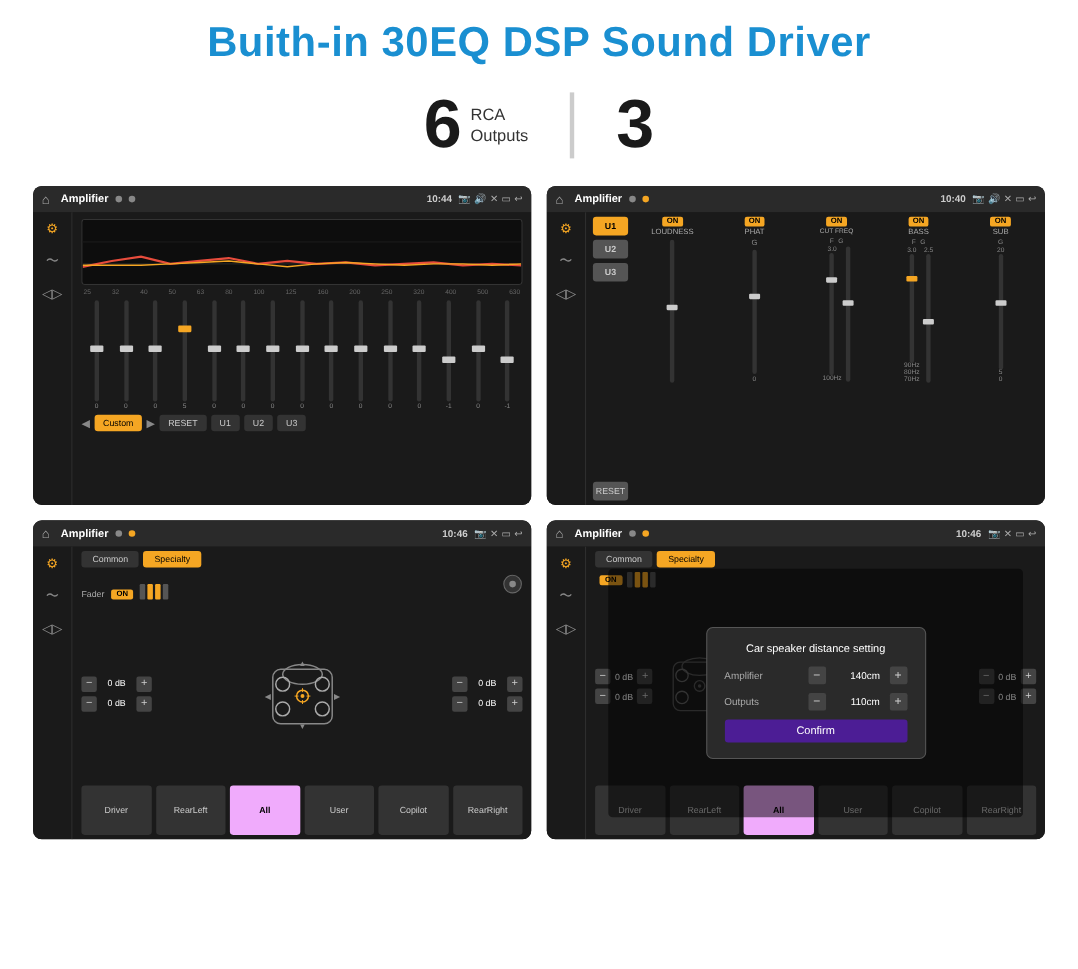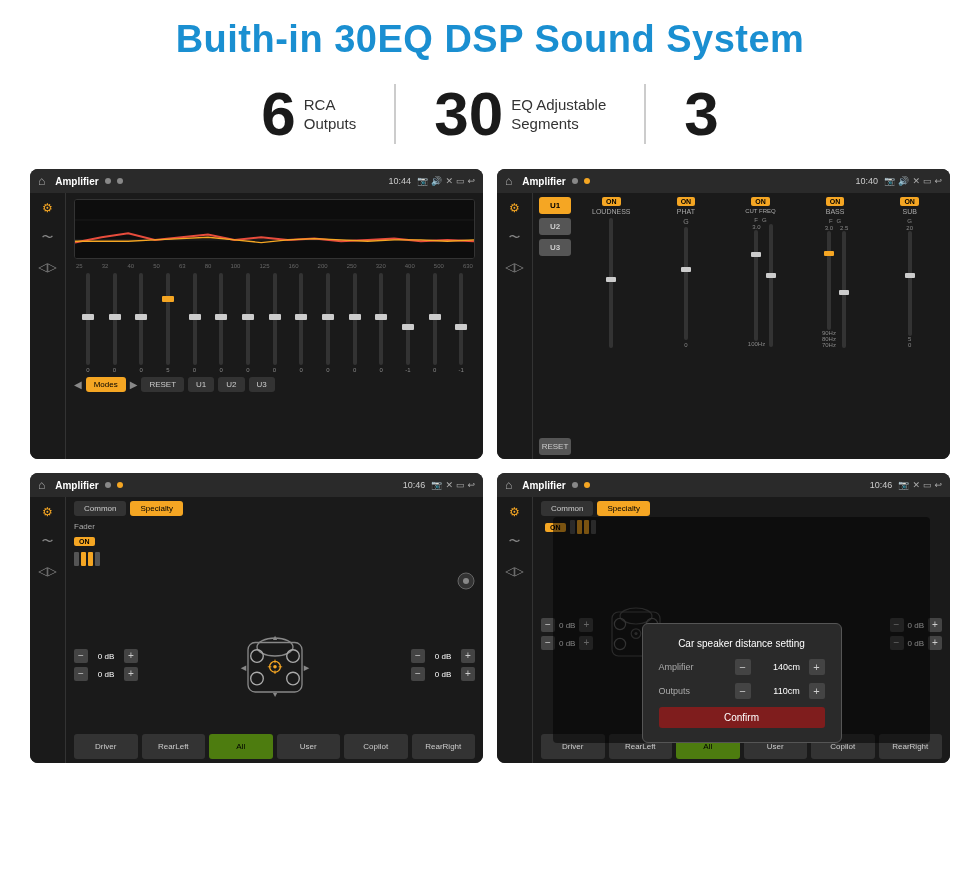--- a/index.html
+++ b/index.html
@@ -99,20 +99,21 @@
     .topbar-dots {
       width: 6px; height: 6px;
       background: #888;
       border-radius: 50%;
       display: inline-block;
     }
     .topbar-time {
       margin-left: auto;
       font-size: 9px;
       color: #ccc;
+      font-weight: bold;
     }
     .topbar-icons {
       display: flex;
       gap: 3px;
       align-items: center;
     }
     .topbar-icon {
       color: #aaa;
       font-size: 9px;
     }
@@ -334,24 +335,23 @@
       padding: 3px 10px;
       font-size: 8px;
       cursor: pointer;
     }
     .spec-tab.active {
       background: #f5a623;
       color: #000;
     }
     .spec-fader-row {
       display: flex;
-      align-items: flex-start;
+      align-items: flex-end;
       gap: 6px;
       margin-bottom: 6px;
-      flex-direction: column;
     }
     .spec-fader-label {
       color: #aaa;
       font-size: 8px;
     }
     .spec-fader-toggle {
       background: #f5a623;
       color: #000;
       font-size: 7px;
       font-weight: bold;
@@ -425,47 +425,48 @@
       display: flex;
       justify-content: space-between;
       margin-top: 4px;
       gap: 4px;
     }
     .spec-bottom-btn {
       background: #333;
       color: #ccc;
       border: none;
       border-radius: 3px;
-      padding: 8px 8px;
+      padding: 18px 8px;
       font-size: 8px;
       cursor: pointer;
       flex: 1;
     }
     .spec-bottom-btn.active {
-      background: #4d7c0f;
+      background: #f0abfc;
       color: #000;
+      font-weight: bold;
     }
 
     
     .dialog-screen {
       flex: 1;
       padding: 4px 8px;
       background: #1a1a1a;
       display: flex;
       flex-direction: column;
       position: relative;
     }
     .dialog-overlay {
       position: absolute;
       top: 20px; left: 20px; right: 20px; bottom: 20px;
       background: rgba(0,0,0,0.5);
       border-radius: 4px;
       z-index: 10;
       display: flex;
-      align-items: flex-end;
+      align-items: center;
       justify-content: center;
     }
     .dialog-box {
       background: #2a2a2a;
       border: 1px solid #555;
       border-radius: 6px;
       padding: 14px 16px;
       width: 200px;
     }
     .dialog-title {
@@ -505,21 +506,21 @@
     .dialog-val {
       font-size: 9px;
       color: #fff;
       min-width: 36px;
       text-align: center;
       margin-left: 14px;
     }
     .dialog-confirm-btn {
       display: block;
       width: 100%;
-      background: #7f1d1d;
+      background: #4c1d95;
       color: #fff;
       border: none;
       border-radius: 3px;
       padding: 5px 0;
       font-size: 10px;
       text-align: center;
       cursor: pointer;
       margin-top: 4px;
     }
 
@@ -533,32 +534,28 @@
       display: flex;
       gap: 4px;
       margin-bottom: 4px;
     }
   </style>
 </head>
 <body>
 
 <div class="page-wrapper">
 
-  <div class="main-title">Buith-in 30EQ DSP Sound System</div>
+  <div class="main-title">Buith-in 30EQ DSP Sound Driver</div>
 
   <div class="stats-row">
     <div class="stat-item">
       <span class="stat-number">6</span>
       <span class="stat-label">RCA<br>Outputs</span>
     </div>
     <div class="stat-divider"></div>
-    <div class="stat-item">
-      <span class="stat-number">30</span>
-      <span class="stat-label">EQ Adjustable<br>Segments</span>
-    </div>
     <div class="stat-divider"></div>
     <div class="stat-item">
       <span class="stat-number">3</span>
     </div>
   </div>
 
   <div class="screens-grid">
 
     <div class="screen-card">
       <div class="screen-topbar">
@@ -700,21 +697,21 @@
             </div>
             <div class="eq-slider-col">
               <div class="slider-track">
                   <div class="slider-thumb" style="top:55%;"></div>
                 </div>
               <span class="slider-val">-1</span>
             </div>
           </div>
           <div class="eq-bottom-bar">
             <span class="eq-arrow">◀</span>
-            <button class="eq-btn active">Modes</button>
+            <button class="eq-btn active">Custom</button>
             <span class="eq-arrow">▶</span>
             <button class="eq-btn">RESET</button>
             <button class="eq-btn">U1</button>
             <button class="eq-btn">U2</button>
             <button class="eq-btn">U3</button>
           </div>
         </div>
       </div>
     </div>
 

